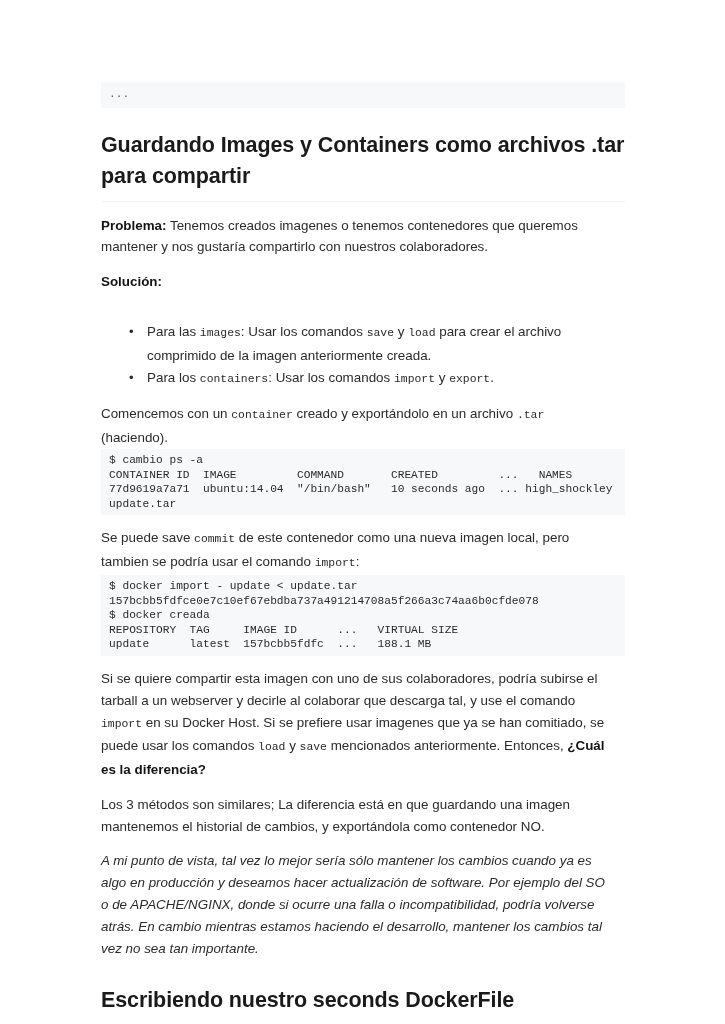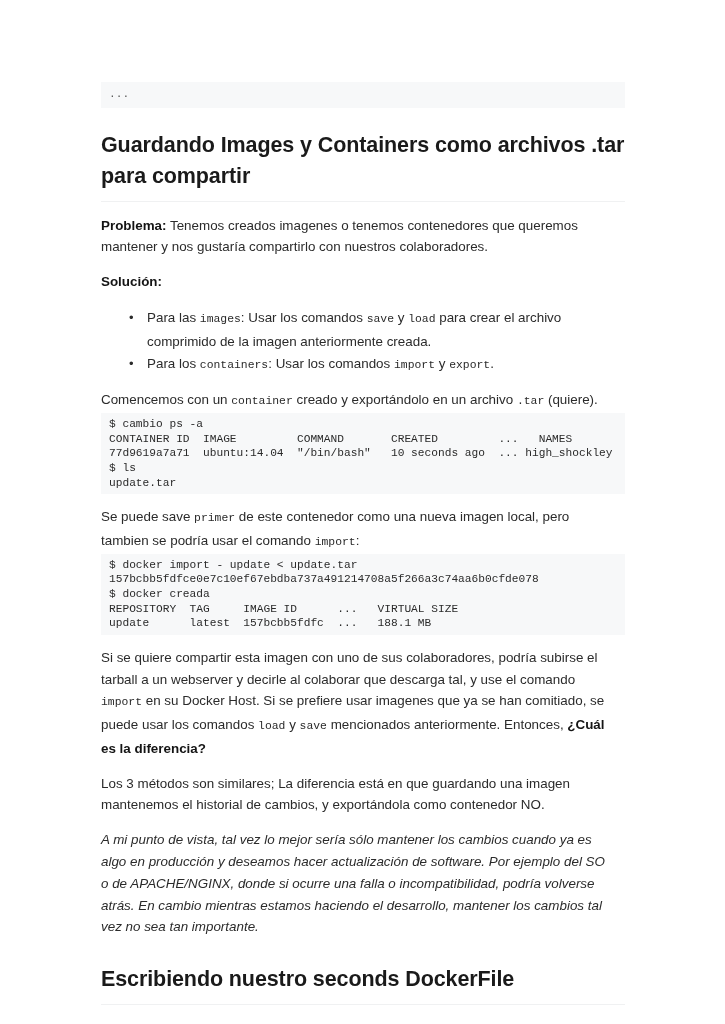--- a/index.html
+++ b/index.html
@@ -79,21 +79,21 @@
   }
   b, strong { font-weight: bold; color: #141414; }
 
   code.inl {
     font-family: "Liberation Mono", "DejaVu Sans Mono", monospace;
     font-size: 11.4px;
     color: #2a2a2a;
   }
 
   ul.bullets {
-    margin: 14px 0 0 0;
+    margin: 28px 0 0 0;
     padding: 0 0 0 46px;
     list-style: none;
   }
   ul.bullets li {
     font-size: 13.4px;
     line-height: 21.8px;
     position: relative;
     margin: 0 0 0 0;
     color: #2b2b2b;
   }
@@ -118,25 +118,25 @@
 
     <p class="para"><b>Problema:</b><span> Tenemos creados imagenes o tenemos contenedores que queremos mantener y nos gustaría compartirlo con nuestros colaboradores.</span></p>
 
     <p class="para"><b>Solución:</b></p>
 
     <ul class="bullets">
       <li><span>Para las </span><code class="inl">images</code><span>: Usar los comandos </span><code class="inl">save</code><span> y </span><code class="inl">load</code><span> para crear el archivo comprimido de la imagen anteriormente creada.</span></li>
       <li><span>Para los </span><code class="inl">containers</code><span>: Usar los comandos </span><code class="inl">import</code><span> y </span><code class="inl">export</code><span>.</span></li>
     </ul>
 
-    <p class="para"><span>Comencemos con un </span><code class="inl">container</code><span> creado y exportándolo en un archivo </span><code class="inl">.tar</code><span> (quiere).</span></p>
+    <p class="para"><span>Comencemos con un </span><code class="inl">container</code><span> creado y exportándolo en un archivo </span><code class="inl">.tar</code><span> (haciendo).</span></p>
 
-    <pre class="codeblock"><span class="ln">$ cambio ps -a</span><span class="ln">CONTAINER ID  IMAGE         COMMAND       CREATED         ...   NAMES</span><span class="ln">77d9619a7a71  ubuntu:14.04  "/bin/bash"   10 seconds ago  ... high_shockley</span><span class="ln">$ ls</span><span class="ln">update.tar</span></pre>
+    <pre class="codeblock"><span class="ln">$ cambio ps -a</span><span class="ln">CONTAINER ID  IMAGE         COMMAND       CREATED         ...   NAMES</span><span class="ln">77d9619a7a71  ubuntu:14.04  "/bin/bash"   10 seconds ago  ... high_shockley</span><span class="ln">update.tar</span></pre>
 
-    <p class="para tight"><span>Se puede save </span><code class="inl">primer</code><span> de este contenedor como una nueva imagen local, pero tambien se podría usar el comando </span><code class="inl">import</code><span>:</span></p>
+    <p class="para tight"><span>Se puede save </span><code class="inl">commit</code><span> de este contenedor como una nueva imagen local, pero tambien se podría usar el comando </span><code class="inl">import</code><span>:</span></p>
 
     <pre class="codeblock"><span class="ln">$ docker import - update &lt; update.tar</span><span class="ln">157bcbb5fdfce0e7c10ef67ebdba737a491214708a5f266a3c74aa6b0cfde078</span><span class="ln">$ docker creada</span><span class="ln">REPOSITORY  TAG     IMAGE ID      ...   VIRTUAL SIZE</span><span class="ln">update      latest  157bcbb5fdfc  ...   188.1 MB</span></pre>
 
     <p class="para tight"><span>Si se quiere compartir esta imagen con uno de sus colaboradores, podría subirse el tarball a un webserver y decirle al colaborar que descarga tal, y use el comando </span><code class="inl">import</code><span> en su Docker Host. Si se prefiere usar imagenes que ya se han comitiado, se puede usar los comandos </span><code class="inl">load</code><span> y </span><code class="inl">save</code><span> mencionados anteriormente. Entonces, </span><b>¿Cuál es la diferencia?</b></p>
 
     <p class="para">Los 3 métodos son similares; La diferencia está en que guardando una imagen mantenemos el historial de cambios, y exportándola como contenedor NO.</p>
 
     <p class="para italic">A mi punto de vista, tal vez lo mejor sería sólo mantener los cambios cuando ya es algo en producción y deseamos hacer actualización de software. Por ejemplo del SO o de APACHE/NGINX, donde si ocurre una falla o incompatibilidad, podría volverse atrás. En cambio mientras estamos haciendo el desarrollo, mantener los cambios tal vez no sea tan importante.</p>
 
     <h1 class="doc-h second">Escribiendo nuestro seconds DockerFile</h1>

